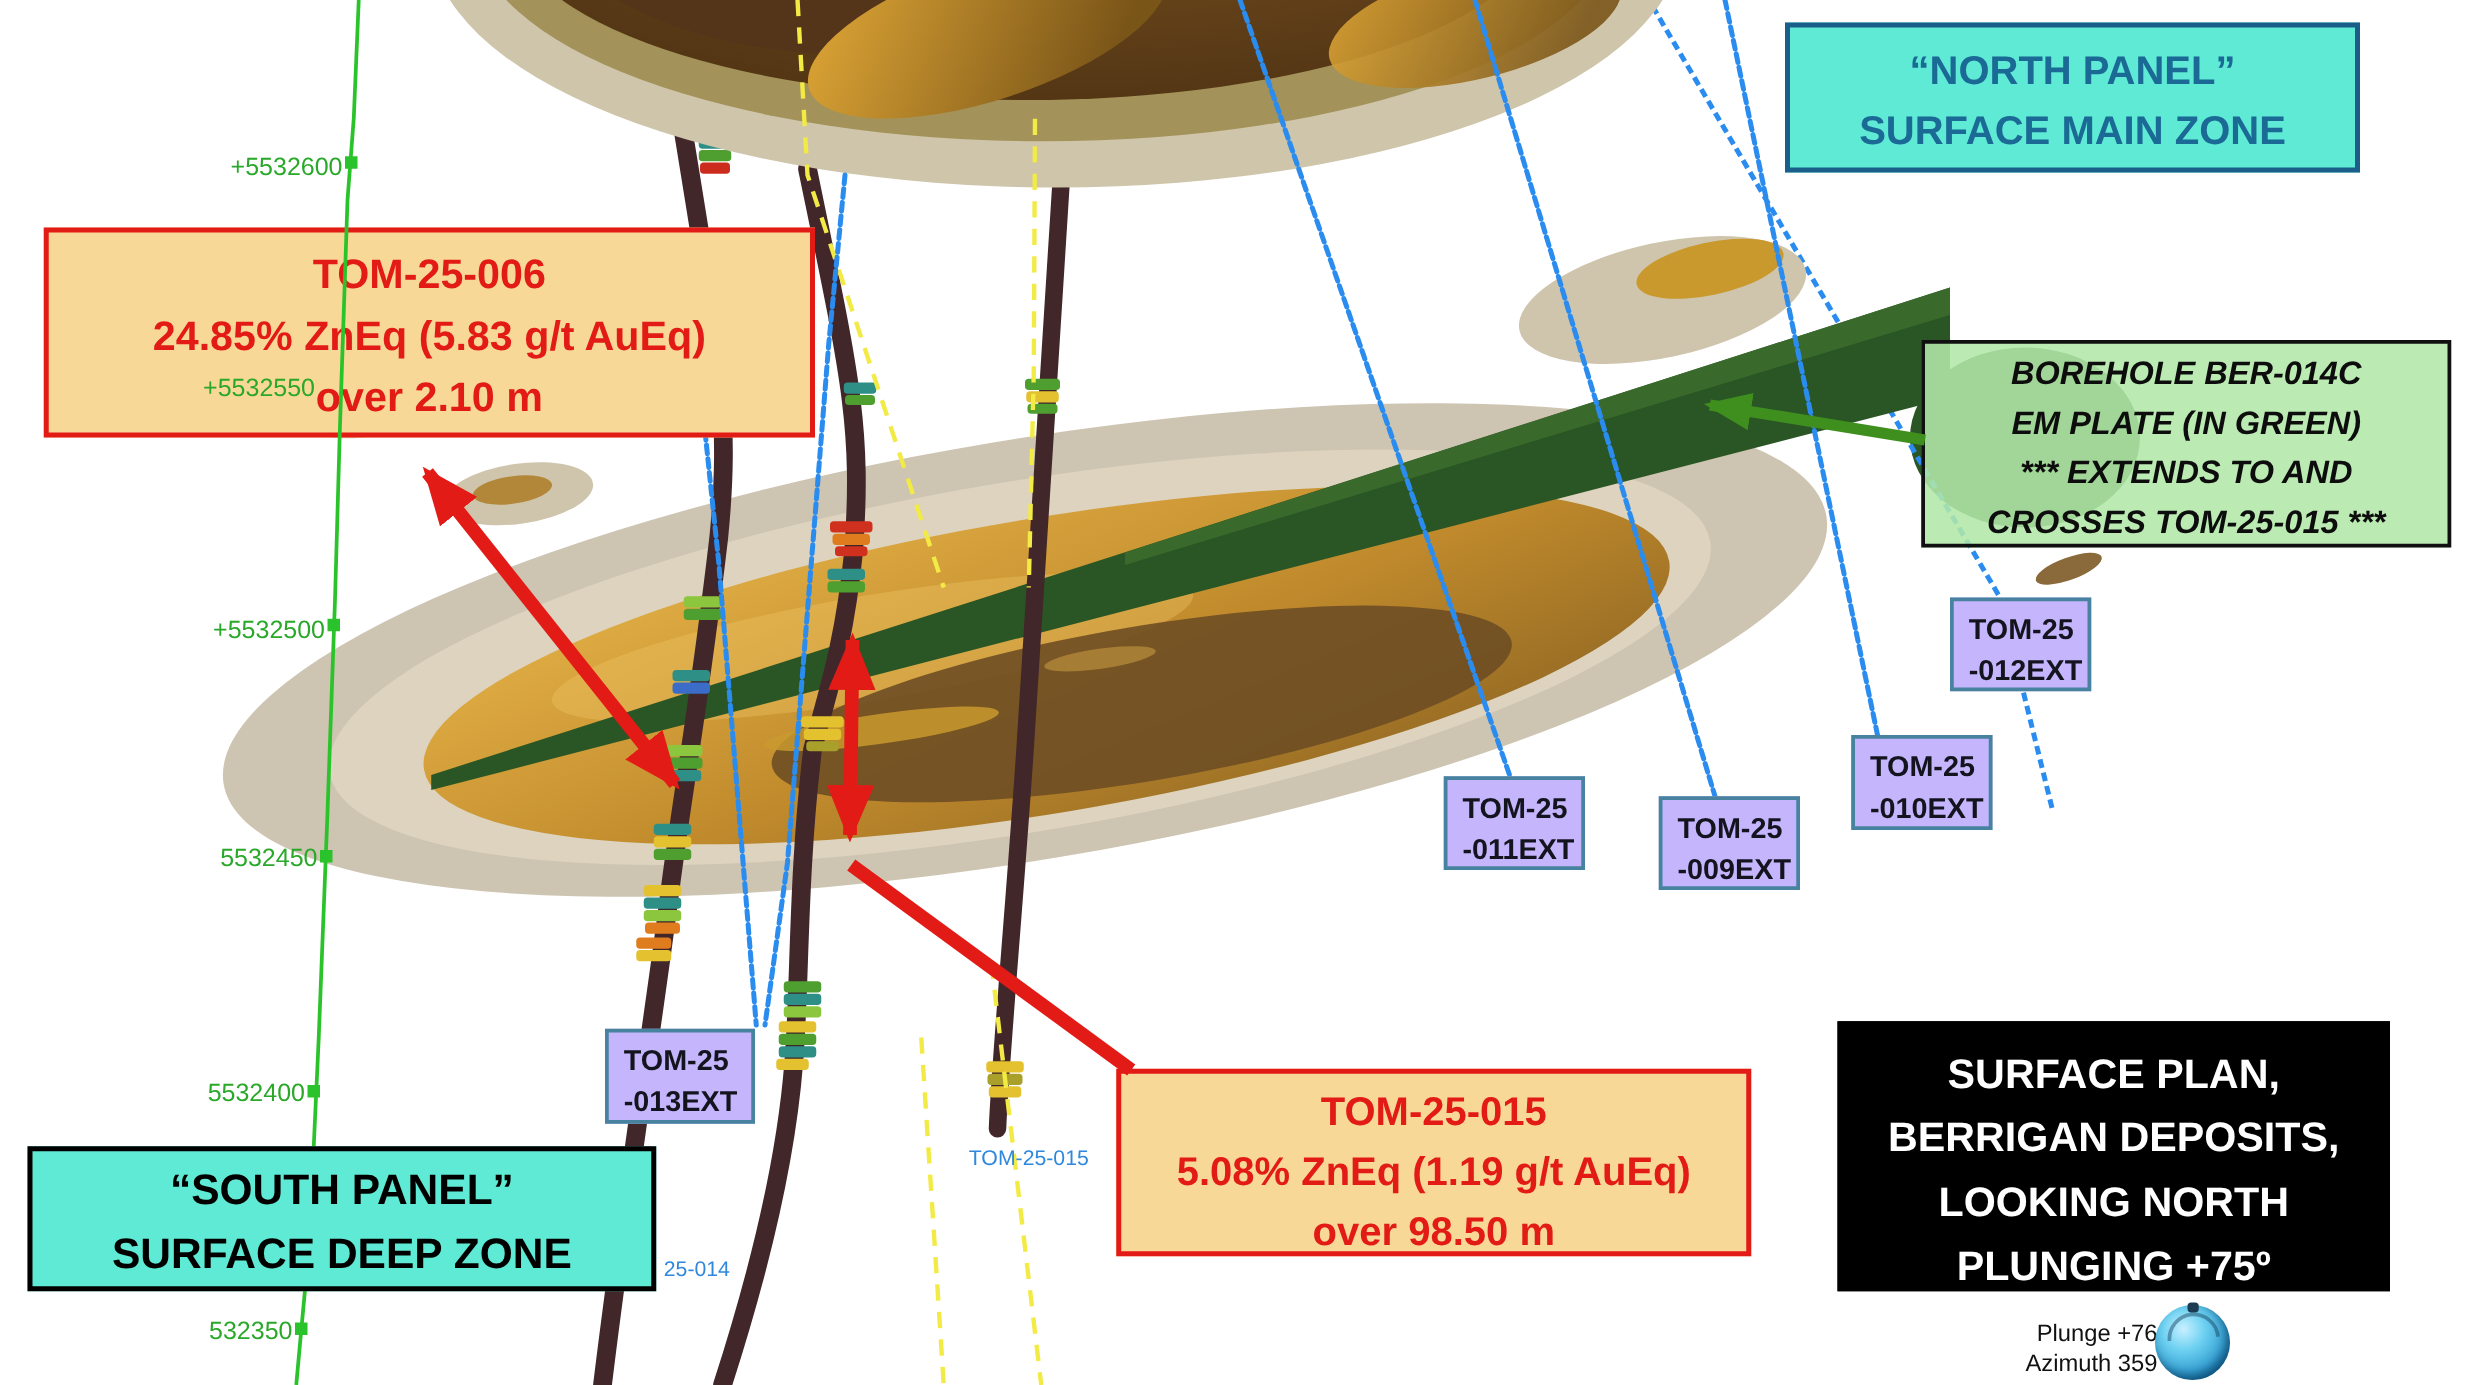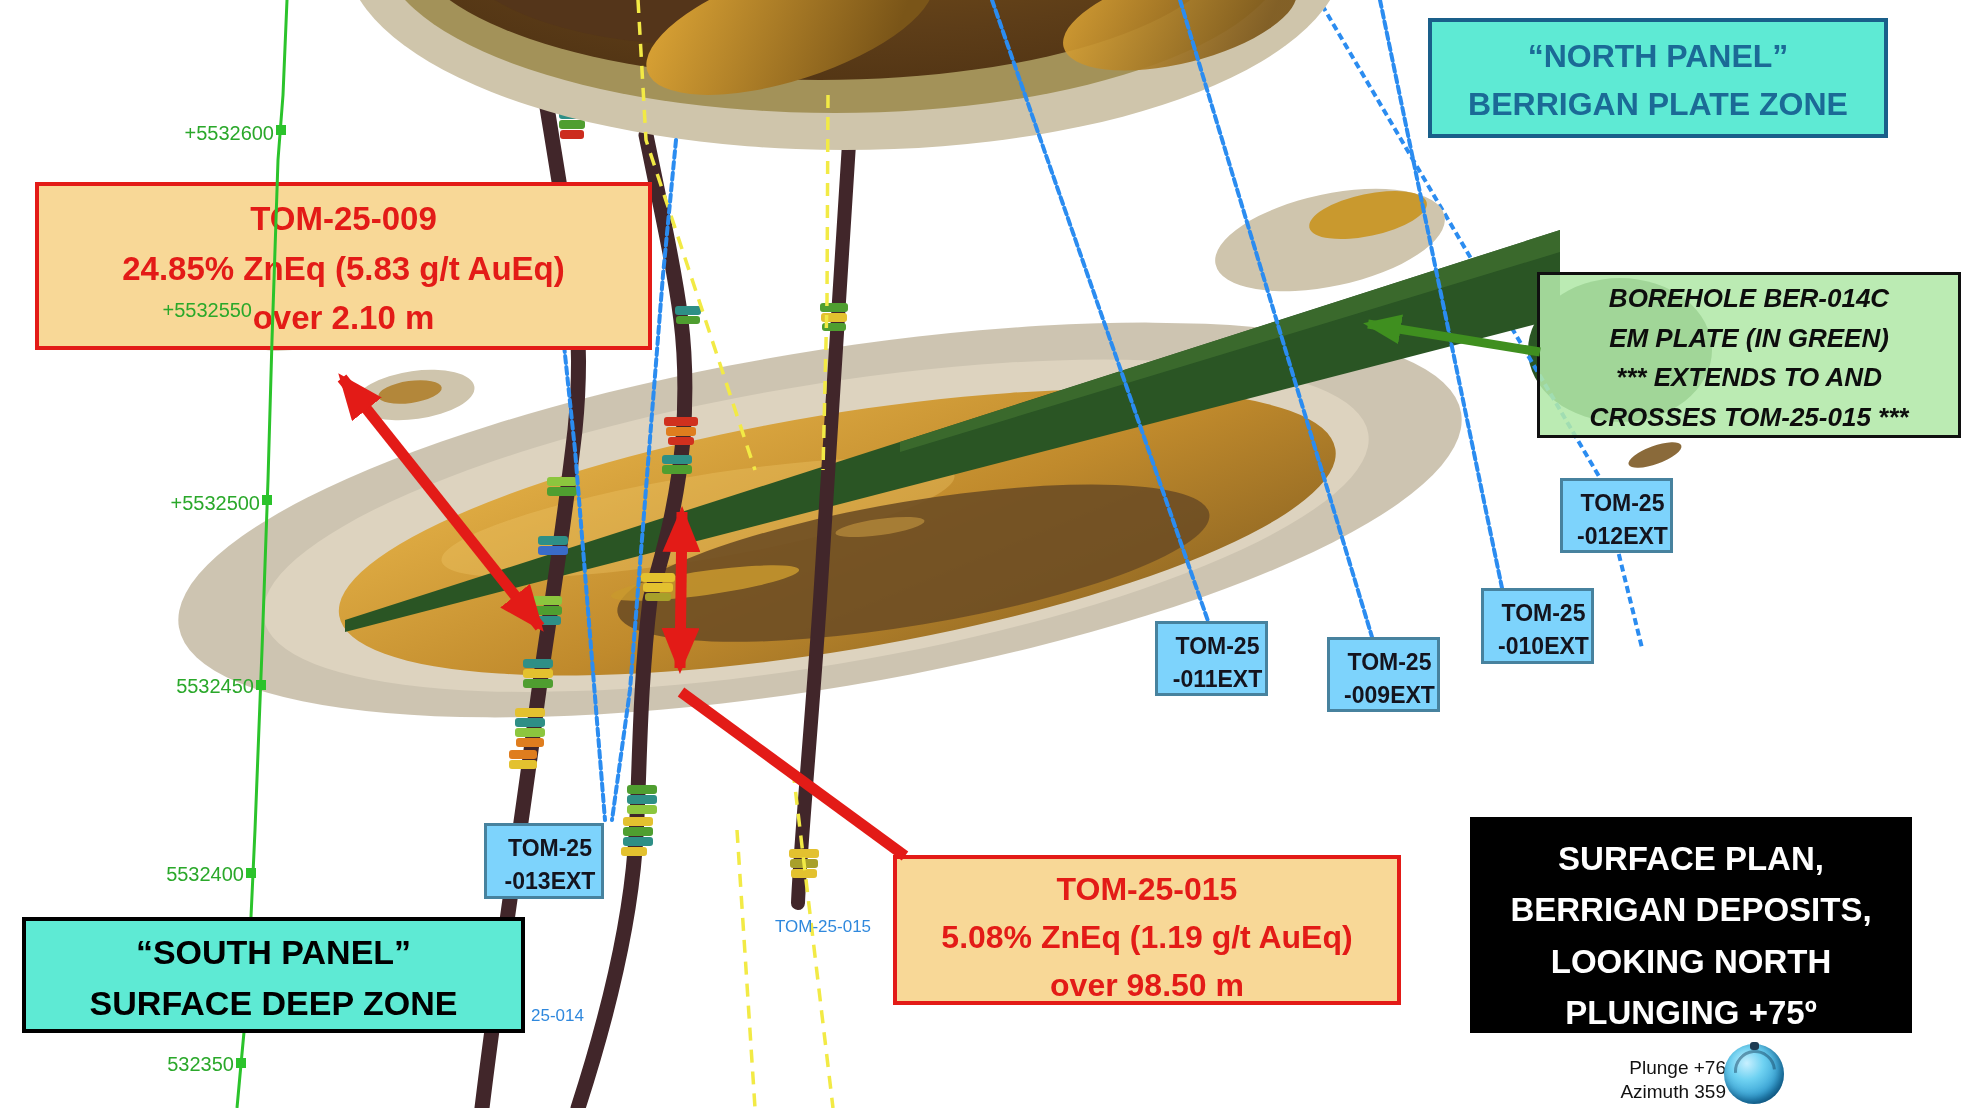--- a/index.html
+++ b/index.html
@@ -17,22 +17,22 @@
   #box-015{left:893px;top:855px;width:508px;height:150px;padding-top:6px;font-size:32px;}
   
   .panel{background:#5eead4;border:4px solid #000;color:#000;font-size:34px;z-index:4;padding-top:6px;}
   #box-north{left:1428px;top:18px;width:460px;height:120px;border-color:#1a5f8a;color:#1b6a96;font-size:32px;padding-top:10px;}
   #box-south{left:22px;top:917px;width:503px;height:116px;}
   
   #box-em{left:1537px;top:272px;width:424px;height:166px;background:rgba(178,232,168,0.88);
           border:3px solid #101010;color:#0d0d0d;font-size:26px;z-index:4;padding-top:4px;}
   #box-em .l{line-height:1.52;}
   
-  .hole{background:#7dd3fc;border:3px solid #47829e;color:#14141e;font-size:23px;z-index:4;
-        text-align:center;padding:6px 0 0 12px;}
+  .hole{background:#c4b5fd;border:3px solid #47829e;color:#14141e;font-size:23px;z-index:4;
+        text-align:left;padding:6px 0 0 12px;}
   .hole .l{line-height:1.45;}
   
   #box-view{left:1470px;top:817px;width:442px;height:216px;background:#000;color:#fff;
             font-size:33px;z-index:4;padding-top:12px;}
   #box-view .l{line-height:1.56;}
   
   #orient-text{left:1596px;top:1056px;width:130px;background:transparent;color:#111;
                font-size:19px;font-weight:normal;text-align:right;z-index:4;}
   #orient-text .l{line-height:1.25;}
   
@@ -172,21 +172,21 @@
     <g fill="none" stroke="#2b8cf0" stroke-width="4" stroke-dasharray="7 4" stroke-linecap="round">
       <polyline points="548,192 575,450 605,820"></polyline>
       <polyline points="676,140 663,275 630,690 612,820"></polyline>
       <polyline points="992,0 1208,621"></polyline>
       <polyline points="1180,0 1372,637"></polyline>
       <polyline points="1380,0 1502,588"></polyline>
     </g>
   </svg>
 
   <div class="annot result" id="box-014">
-    <span class="l">TOM-25-009</span>
+    <span class="l">TOM-25-006</span>
     <span class="l">24.85% ZnEq (5.83 g/t AuEq)</span>
     <span class="l">over 2.10 m</span>
   </div>
 
   <svg id="overlay" width="1972" height="1108" viewBox="0 0 1972 1108">
     <defs>
       <clipPath id="clip550">
           <rect x="0" y="0" width="255" height="1108"></rect>
         </clipPath>
     </defs>
@@ -208,21 +208,21 @@
       </g>
     </g>
     <g font-family="Liberation Sans, sans-serif" font-size="17" fill="#2f88dd">
       <text x="775" y="932">TOM-25-015</text>
       <text x="531" y="1021">25-014</text>
     </g>
   </svg>
 
   <div class="annot panel" id="box-north">
     <span class="l">“NORTH PANEL”</span>
-    <span class="l">BERRIGAN PLATE ZONE</span>
+    <span class="l">SURFACE MAIN ZONE</span>
   </div>
 
   <div class="annot" id="box-em" style="font-weight:bold;font-style:italic;">
     <span class="l">BOREHOLE BER-014C</span>
     <span class="l">EM PLATE (IN GREEN)</span>
     <span class="l">*** EXTENDS TO AND</span>
     <span class="l">CROSSES TOM-25-015 ***</span>
   </div>
 
   <div class="annot result" id="box-015">

